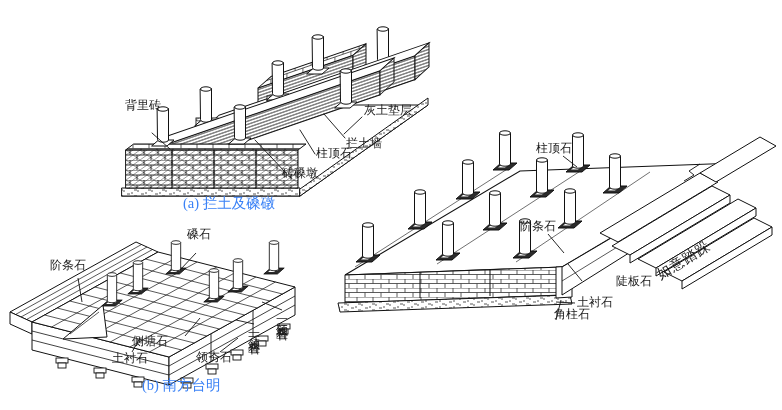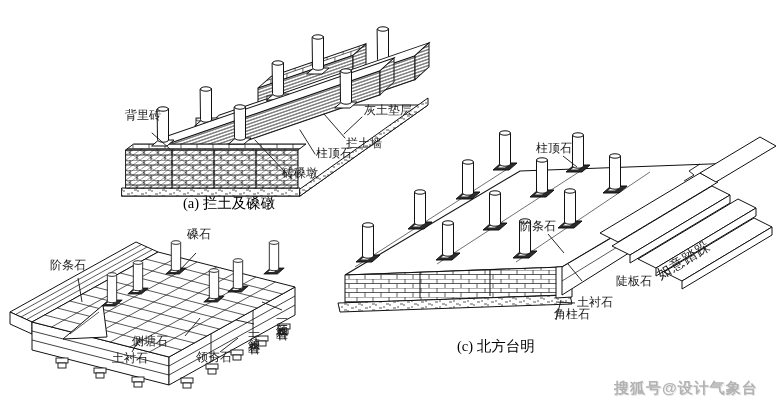--- a/index.html
+++ b/index.html
@@ -1,20 +1,20 @@
 <!DOCTYPE html>
 <html><head>
 <meta charset="utf-8">
 <style>
   html,body{margin:0;padding:0;background:#fff;}
   #page{position:relative;width:782px;height:410px;background:#ffffff;overflow:hidden;
         font-family:"Liberation Serif","DejaVu Serif",serif;color:#1a1a1a;}
   svg{position:absolute;left:0;top:0;}
   .lbl{position:absolute;font-size:12px;line-height:1.1;white-space:nowrap;color:#1a1a1a;}
-  .cap{position:absolute;font-size:14.5px;white-space:nowrap;color:#000000;}
+  .cap{position:absolute;font-size:14.5px;white-space:nowrap;color:#3b82f6;}
   .vlbl{position:absolute;writing-mode:vertical-rl;text-orientation:upright;
         font-size:12px;letter-spacing:2px;line-height:1;color:#1a1a1a;white-space:nowrap;}
   .rot{transform:rotate(-31deg);transform-origin:left center;font-size:14px;letter-spacing:1px;}
   #watermark{position:absolute;left:614px;top:379px;font-size:15px;font-weight:bold;
              letter-spacing:1px;color:#b3b3b3;text-shadow:1px 1px 0 #e6e6e6;
              font-family:"Liberation Sans","DejaVu Sans",sans-serif;}
 </style>
 </head>
 <body>
 
@@ -242,38 +242,37 @@
       <g stroke="#111" stroke-width="0.9" fill="none">
         <path d="M563,156 L577,167"></path>
         <path d="M548,234 L564,253"></path>
         <path d="M582,281 L568,264"></path>
         <path d="M575,303 L556,302"></path>
         <path d="M556,320 L561,300"></path>
       </g>
     </g>
   </svg>
 
-  <span class="lbl" style="left:125px;top:109px">背里砖</span>
+  <span class="lbl" style="left:125px;top:99px">背里砖</span>
   <span class="lbl" style="left:364px;top:104px">灰土垫层</span>
   <span class="lbl" style="left:346px;top:137px">拦土墙</span>
   <span class="lbl" style="left:316px;top:147px">柱顶石</span>
   <span class="lbl" style="left:282px;top:167px">砖磉墩</span>
   <span class="cap" style="left:183px;top:194px">(a) 拦土及磉礅</span>
 
   <span class="lbl" style="left:187px;top:228px">磉石</span>
   <span class="lbl" style="left:50px;top:259px">阶条石</span>
   <span class="lbl" style="left:112px;top:352px">土衬石</span>
   <span class="lbl" style="left:132px;top:335px">侧塘石</span>
   <span class="lbl" style="left:196px;top:351px">领夯石</span>
   <span class="vlbl" style="left:248px;top:326px">一领一叠石</span>
   <span class="vlbl" style="left:276px;top:312px">一领三叠石</span>
+  <span class="cap" style="left:142px;top:376px">(b) 南方台明</span>
 
   <span class="lbl" style="left:536px;top:142px">柱顶石</span>
   <span class="lbl" style="left:520px;top:220px">阶条石</span>
   <span class="lbl" style="left:616px;top:275px">陡板石</span>
   <span class="lbl" style="left:577px;top:296px">土衬石</span>
   <span class="lbl" style="left:554px;top:308px">角柱石</span>
   <span class="lbl rot" style="left:658px;top:268px">如意踏跺</span>
-  <span class="cap" style="left:457px;top:337px">(c) 北方台明</span>
-
-  <span id="watermark">搜狐号@设计气象台</span>
+
 
 </div>
 
 </body></html>

